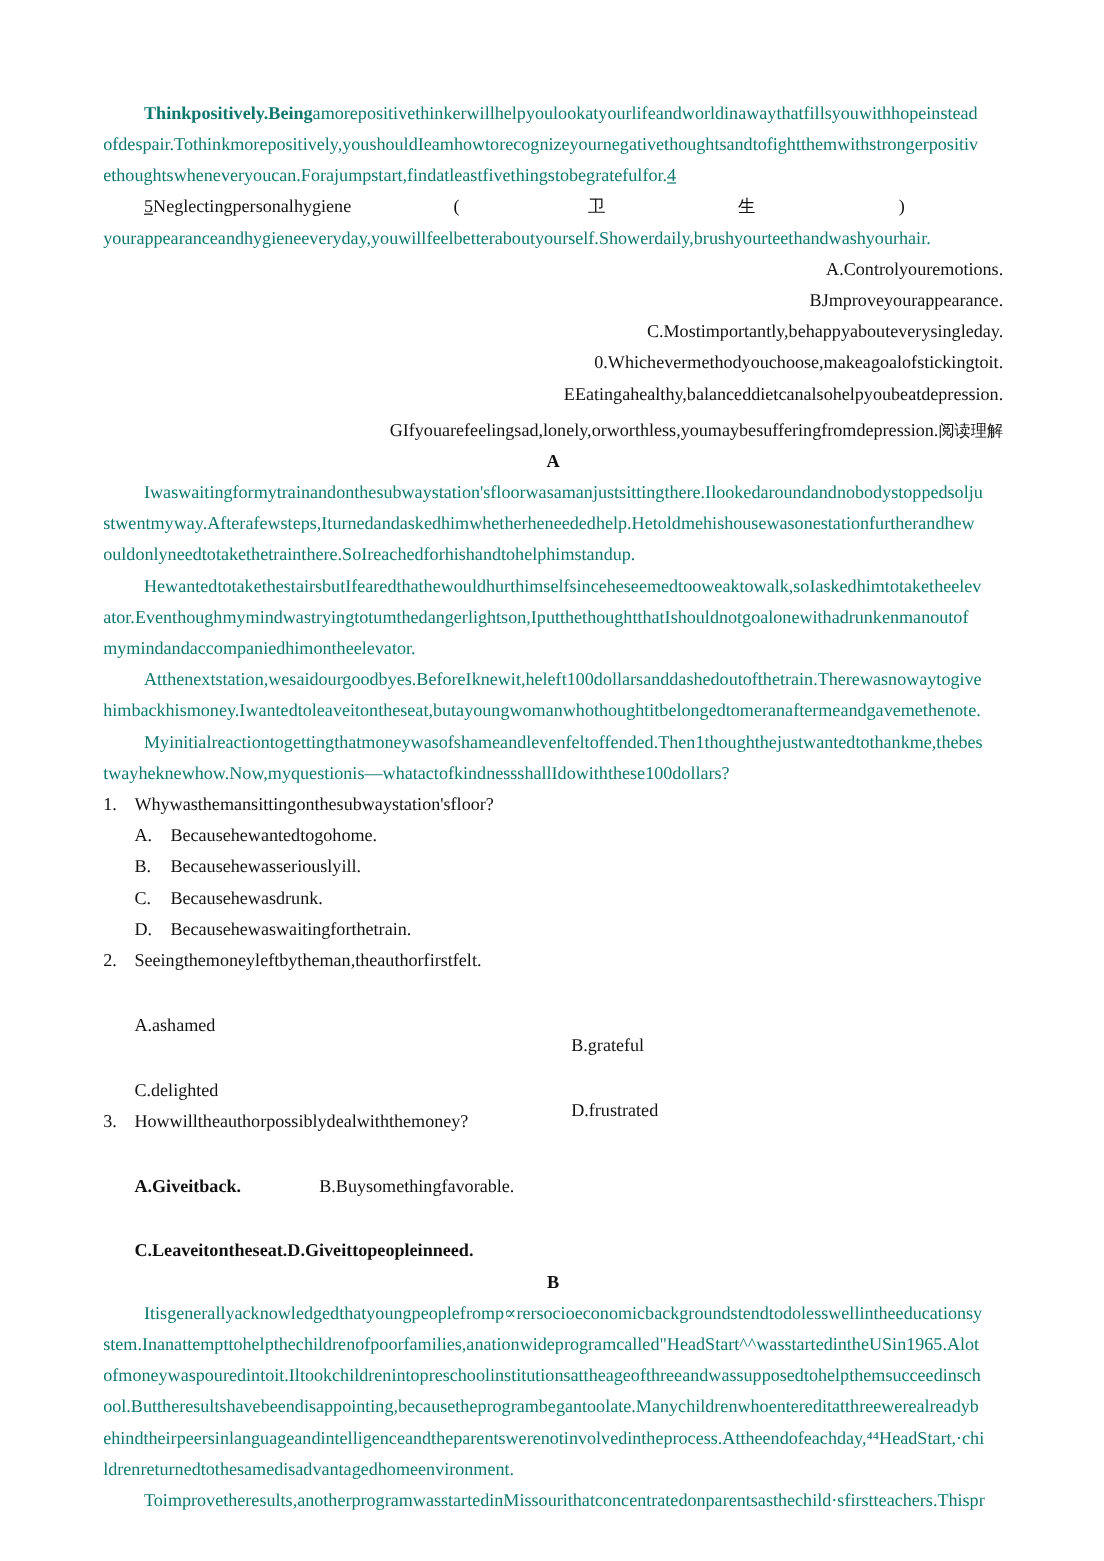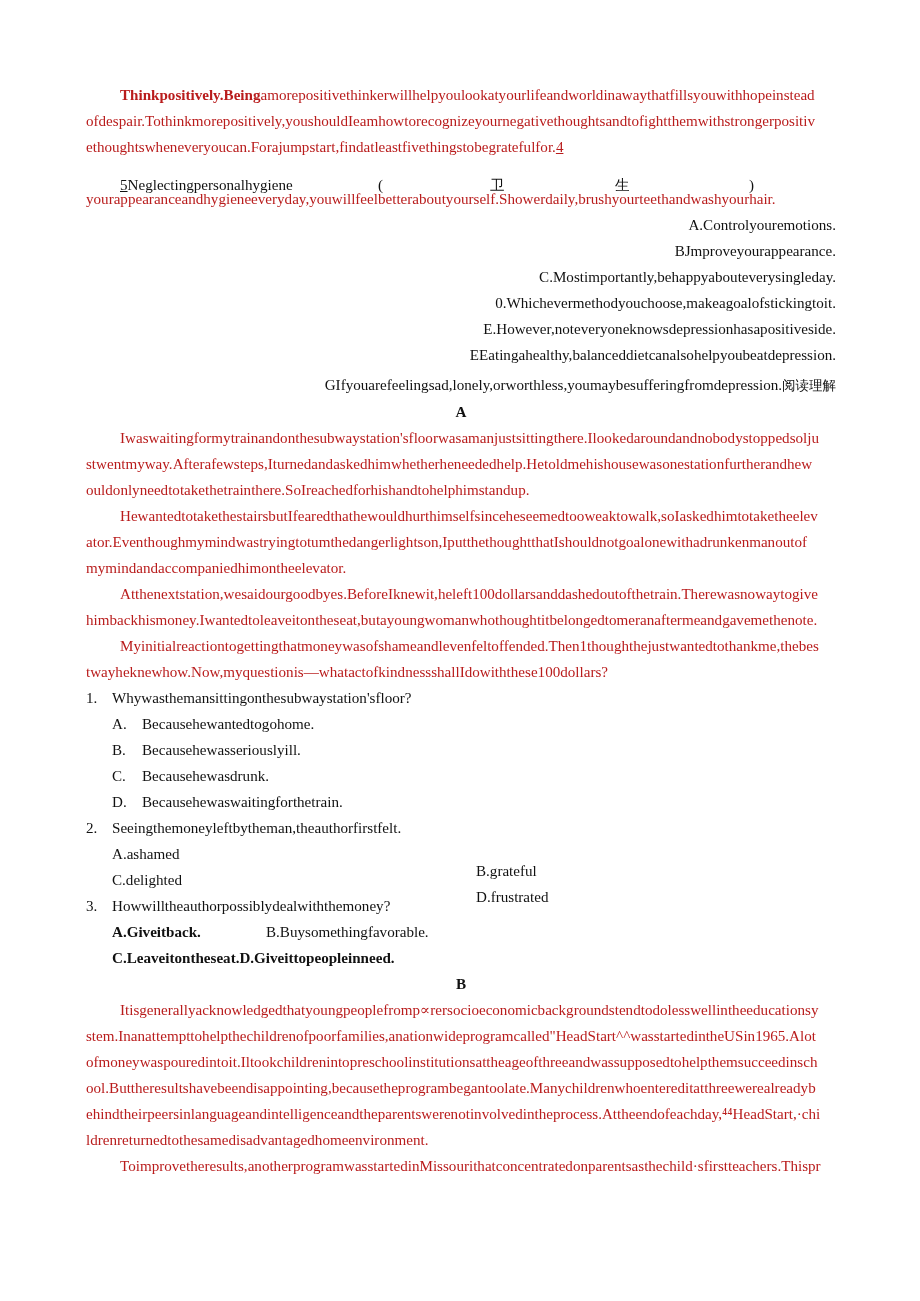--- a/index.html
+++ b/index.html
@@ -27,21 +27,21 @@
     top: 82px;
     width: 750px;
   }
   
   .ln {
     font-size: 15.1px;
     line-height: 26px;
     letter-spacing: 0px;
     white-space: nowrap;
     overflow: visible;
-    color: #b91c1c;
+    color: #0f766e;
   }
   .para {
     margin: 0;
   }
   .indent {
     text-indent: 34px;
   }
   .bold {
     font-weight: bold;
   }
@@ -64,21 +64,21 @@
   }
   
   .hygiene-row {
     position: relative;
     height: 26px;
     font-size: 15.1px;
     line-height: 26px;
   }
   .hygiene-row .seg {
     position: absolute;
-    top: 12px;
+    top: 0;
     white-space: nowrap;
   }
   .s-num   { left: 34px; }
   .s-paren1{ left: 292px; }
   .s-cn1   { left: 404px; }
   .s-cn2   { left: 529px; }
   .s-paren2{ left: 663px; }
 
   
   .optline {
@@ -126,20 +126,21 @@
     left: 56px;
     top: 0;
   }
   
   .tworow {
     position: relative;
     height: 26px;
     font-size: 15.1px;
     line-height: 26px;
     white-space: nowrap;
+    margin-top: 28px;
   }
   .tw-a { position: absolute; left: 26px; top: 0; }
   .tw-b { position: absolute; left: 390px; top: 17px; }
   .tw-a2 { position: absolute; left: 26px; top: 0; font-weight: bold; }
   .tw-b2 { position: absolute; left: 180px; top: 0; }
   .gap-sm { height: 4px; }
 </style>
 </head>
 <body>
 
@@ -158,21 +159,20 @@
       <span class="seg s-cn1 cn">卫</span>
       <span class="seg s-cn2 cn">生</span>
       <span class="seg s-paren2">)</span>
     </div>
     <div class="ln">yourappearanceandhygieneeveryday,youwillfeelbetteraboutyourself.Showerdaily,brushyourteethandwashyourhair.</div>
 
     <div class="optline">A.Controlyouremotions.</div>
     <div class="optline">BJmproveyourappearance.</div>
     <div class="optline">C.Mostimportantly,behappyabouteverysingleday.</div>
     <div class="optline">0.Whichevermethodyouchoose,makeagoalofstickingtoit.</div>
-    <div class="optline">E.However,noteveryoneknowsdepressionhasapositiveside.</div>
     <div class="optline">EEatingahealthy,balanceddietcanalsohelpyoubeatdepression.</div>
     <div class="gap-sm"></div>
     <div class="optline"><span>GIfyouarefeelingsad,lonely,orworthless,youmaybesufferingfromdepression.</span><span class="cn-small">阅读理解</span></div>
 
     <div class="center">A</div>
 
     <div class="para">
       <div class="ln indent">Iwaswaitingformytrainandonthesubwaystation'sfloorwasamanjustsittingthere.Ilookedaroundandnobodystoppedsolju</div>
       <div class="ln">stwentmyway.Afterafewsteps,Iturnedandaskedhimwhetherheneededhelp.Hetoldmehishousewasonestationfurtherandhew</div>
       <div class="ln">ouldonlyneedtotakethetrainthere.SoIreachedforhishandtohelphimstandup.</div>

